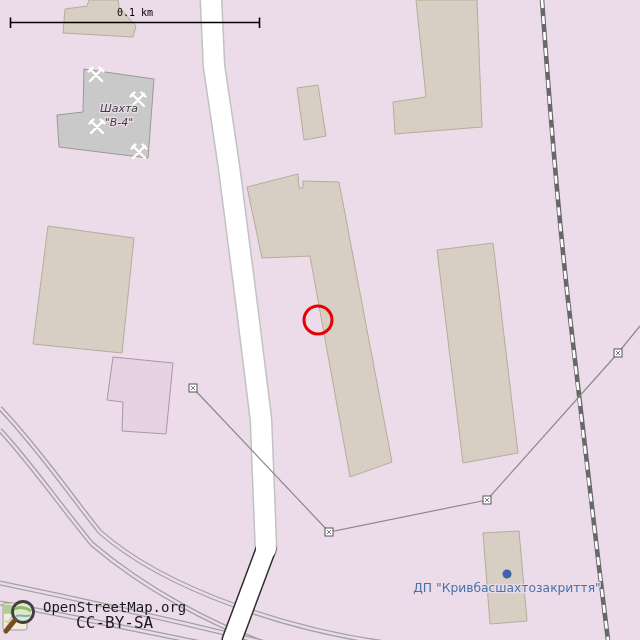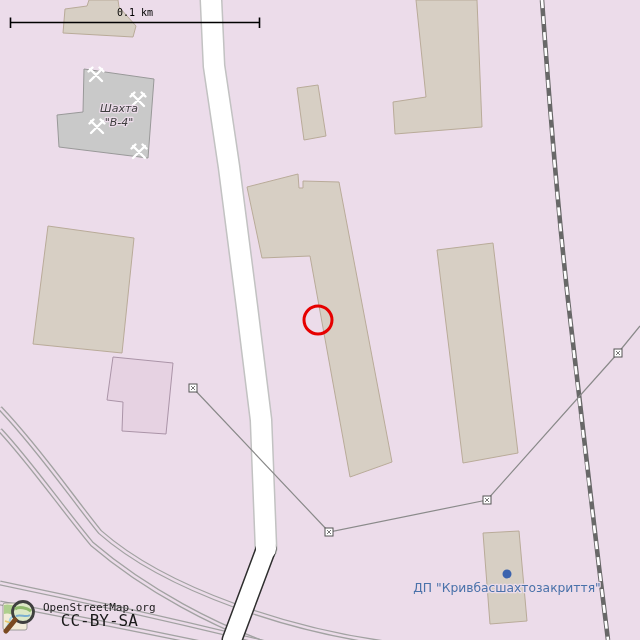--- a/index.html
+++ b/index.html
@@ -23,21 +23,21 @@
     font-size:10px;fill:#000;
   }
   .attribution{
     position:absolute;left:2px;top:598px;
     display:flex;align-items:center;gap:5px;
     z-index:5;
   }
   .attr-lines{display:flex;flex-direction:column;align-items:center;line-height:1.05;}
   .attr-site{
     font-family:"DejaVu Sans Mono", monospace;
-    font-size:11px;color:#1a1a1a;text-decoration:none;
+    font-size:14px;color:#1a1a1a;text-decoration:none;
     white-space:nowrap;
   }
   .attr-license{
     font-family:"DejaVu Sans Mono", monospace;
     font-size:16px;color:#1a1a1a;white-space:nowrap;
   }
 </style>
 </head>
 <body>
 

